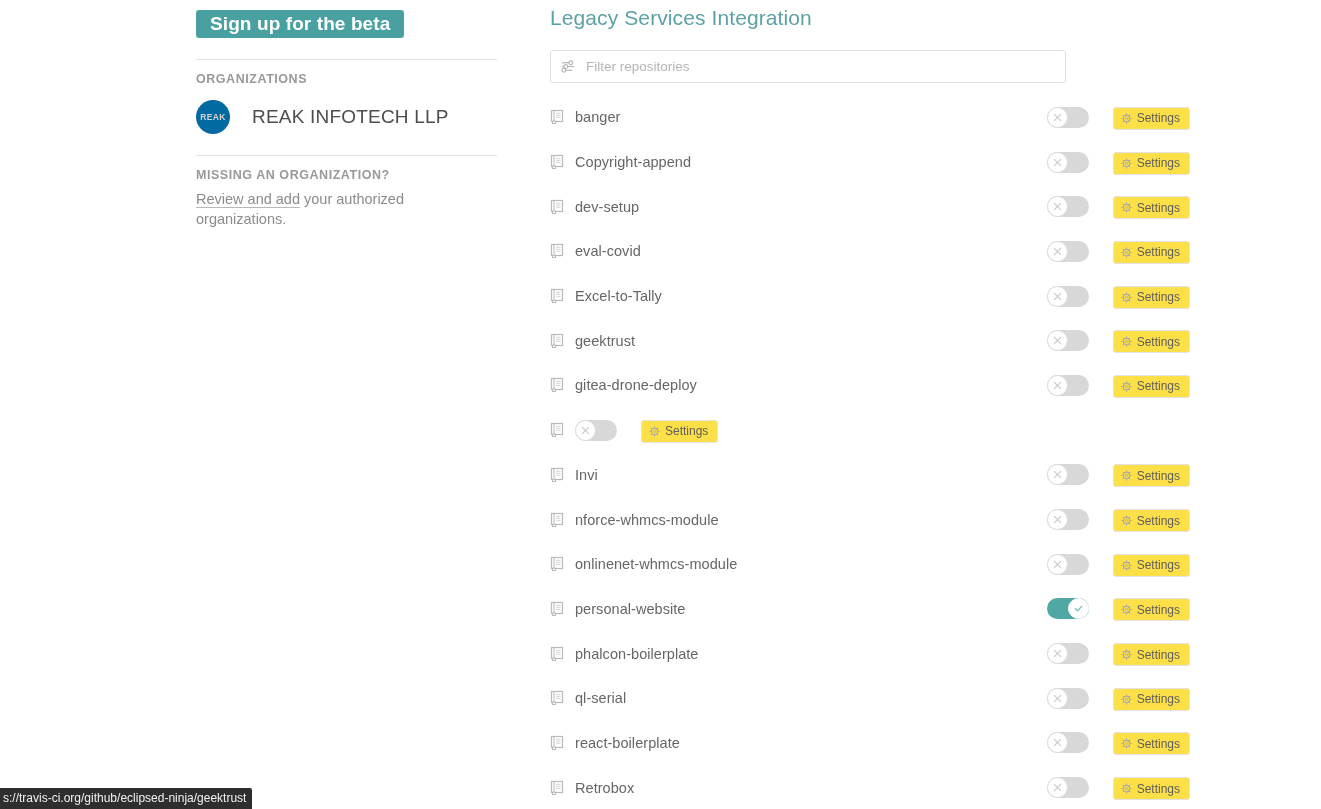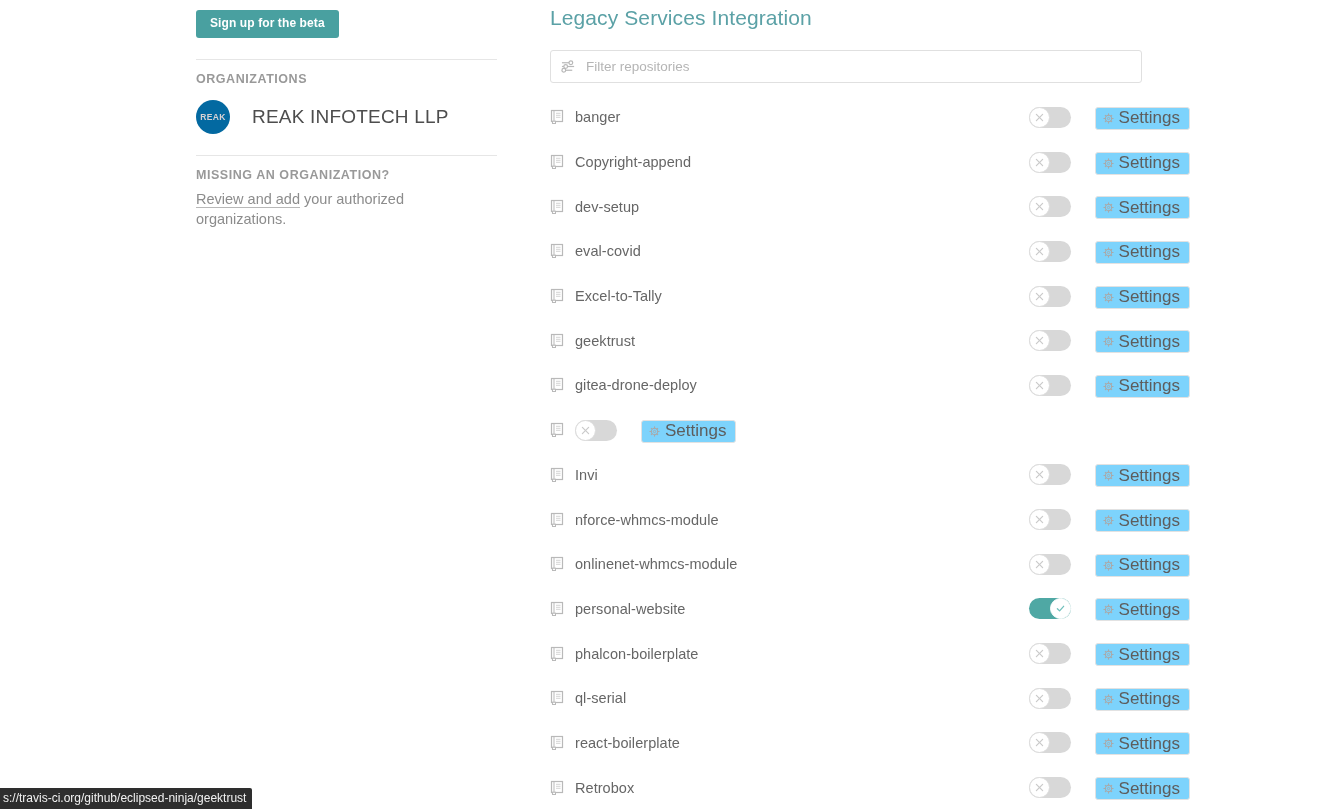--- a/index.html
+++ b/index.html
@@ -28,21 +28,21 @@
     top: 0px;
     width: 302px;
   }
 
   .beta-button {
     display: inline-block;
     margin-top: 10px;
     padding: 7px 14px 8px 14px;
     background: #49a0a0;
     color: #ffffff;
-    font-size: 12px;
+    font-size: 19px;
     font-weight: bold;
     border: none;
     border-radius: 3px;
     cursor: pointer;
     letter-spacing: 0.1px;
     line-height: 13px;
   }
 
   .divider {
     height: 1px;
@@ -118,21 +118,21 @@
     color: #5ba1a6;
     font-weight: normal;
     margin: 0;
     padding-top: 6px;
     letter-spacing: 0.1px;
   }
 
   .filter-wrap {
     position: relative;
     margin-top: 20px;
-    width: 592px;
+    width: 516px;
     height: 33px;
     border: 1px solid #e0e0e0;
     border-radius: 3px;
     background: #ffffff;
     display: flex;
     align-items: center;
     padding: 0 10px;
   }
   .filter-icon {
     flex: 0 0 auto;
@@ -212,23 +212,23 @@
 
   
   .settings-btn {
     display: flex;
     align-items: center;
     justify-content: center;
     height: 23px;
     padding: 0 9px 0 7px;
     border: 1px solid #e2e2e2;
     border-radius: 3px;
-    background: #7dd3fc;
+    background: #fde047;
     color: #5d5d5d;
-    font-size: 17px;
+    font-size: 12px;
     font-family: "Liberation Sans", sans-serif;
     cursor: pointer;
     flex: 0 0 auto;
     white-space: nowrap;
     position: relative;
     top: 1px;
   }
   .gear-icon { width: 11px; height: 11px; margin-right: 5px; display: block; flex: 0 0 auto; }
 
   

